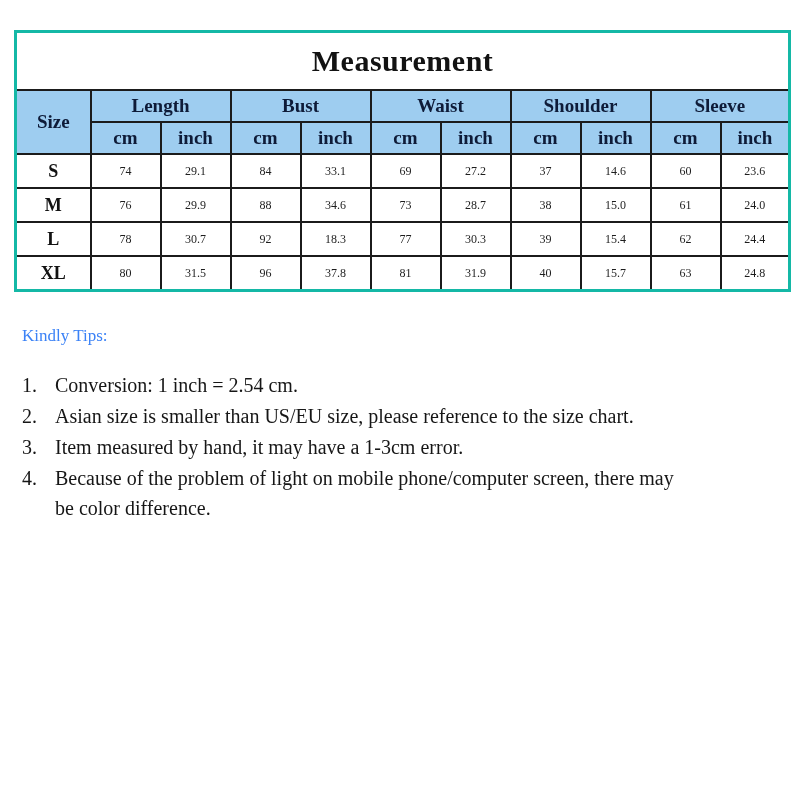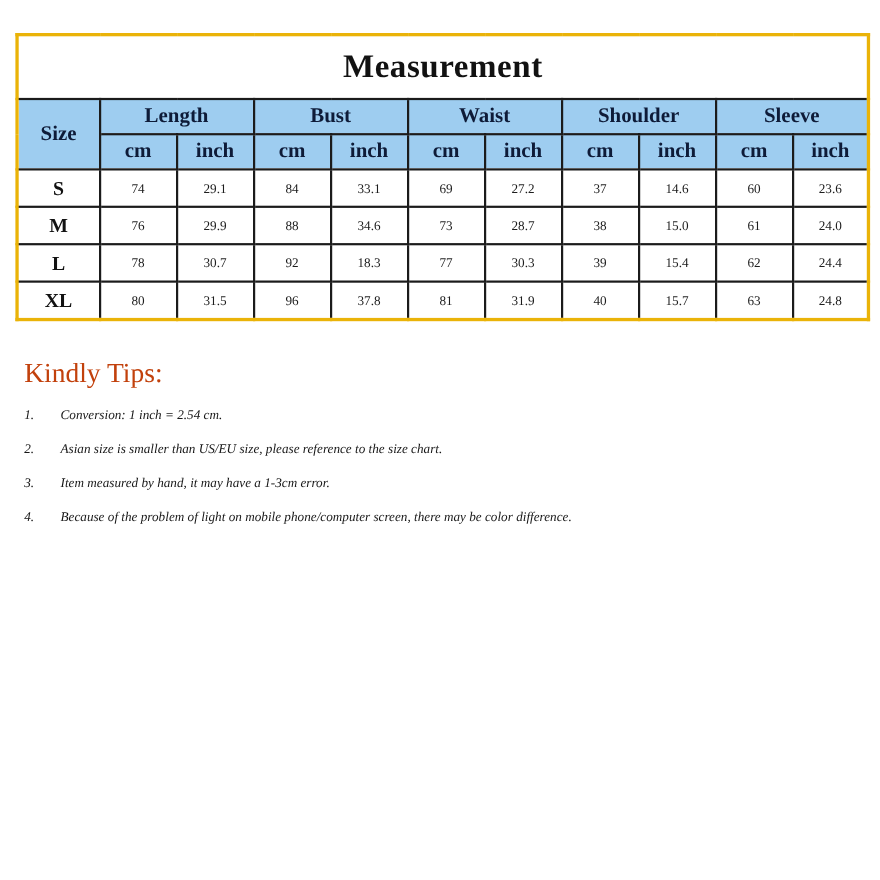--- a/index.html
+++ b/index.html
@@ -19,21 +19,21 @@
     background: #ffffff;
     overflow: hidden;
   }
   table.m-table {
     position: absolute;
     left: 14px;
     top: 30px;
     width: 773px;
     border-collapse: collapse;
     table-layout: fixed;
-    border: 3px solid #eab308;
+    border: 3px solid #14b8a6;
   }
   table.m-table td {
     border: 2px solid #1b1b1b;
     text-align: center;
     vertical-align: middle;
     padding: 0;
     overflow: hidden;
   }
   tr.title-row td {
     height: 56px;
@@ -63,39 +63,38 @@
     font-size: 18px;
     color: #121212;
   }
   .tips {
     position: absolute;
     left: 22px;
     top: 326px;
     width: 660px;
   }
   .tips-heading {
-    font-size: 25px;
-    color: #c2410c;
-    margin: 0 0 8px 0;
+    font-size: 17px;
+    color: #3b82f6;
+    margin: 0 0 24px 0;
   }
   ol.tips-list {
     counter-reset: tip;
     list-style: none;
     margin: 0;
     padding: 0;
   }
   ol.tips-list li {
     counter-increment: tip;
     position: relative;
     padding-left: 33px;
     margin-bottom: 1px;
-    font-size: 12px;
+    font-size: 20px;
     line-height: 30px;
     color: #161616;
-    font-style: italic;
   }
   ol.tips-list li::before {
     content: counter(tip) ".";
     position: absolute;
     left: 0;
     top: 0;
   }
 </style>
 </head>
 <body>

